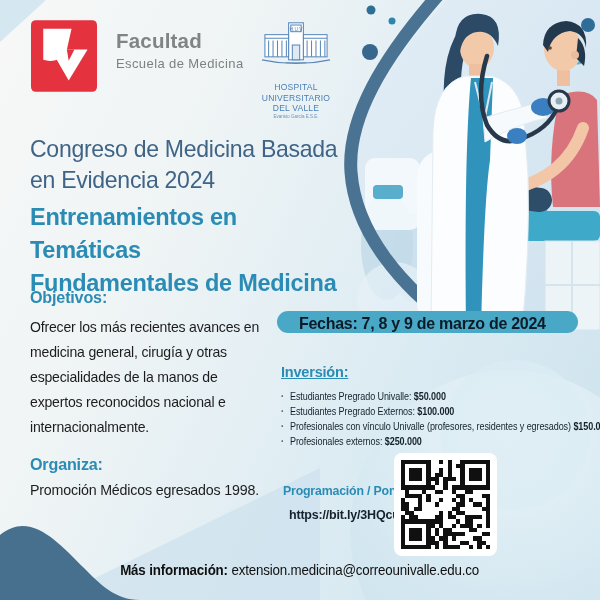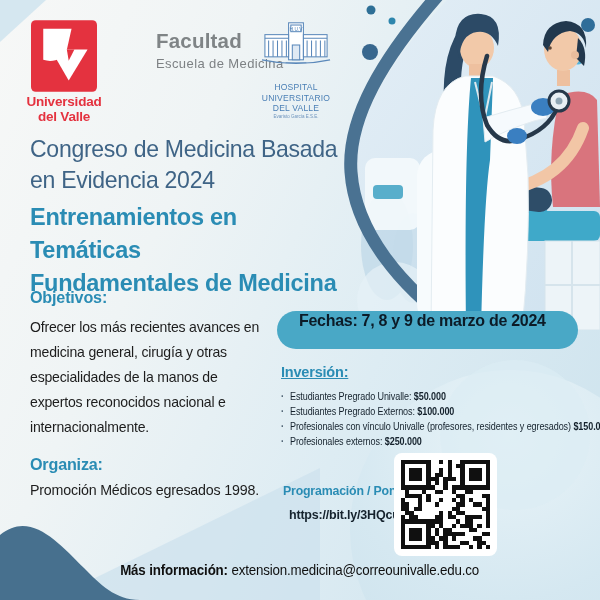--- a/index.html
+++ b/index.html
@@ -15,42 +15,42 @@
     background:#cde2ed;clip-path:polygon(100% 0,100% 100%,0 100%);opacity:.75;}
   .big-circle{position:absolute;right:-70px;bottom:-90px;width:320px;height:320px;border-radius:50%;
     background:radial-gradient(circle at 50% 20%,#eaf4f8 0%,#d5e8f1 55%,#cbe1ec 100%);opacity:.95;}
   .soft-circle{position:absolute;right:10px;bottom:90px;width:150px;height:150px;border-radius:50%;
     background:#dcecf4;opacity:.7;}
   .wave{position:absolute;left:0;bottom:0;width:140px;height:80px;}
   
   .uv-logo{position:absolute;left:31px;top:20px;width:66px;height:72px;}
   .uv-caption{position:absolute;left:8px;top:95px;width:112px;text-align:center;
     color:var(--brand-red,#e4323f);font-weight:bold;font-size:13.5px;line-height:14.5px;letter-spacing:-.2px;}
-  .facultad{position:absolute;left:116px;top:30px;margin-left:40px;}
+  .facultad{position:absolute;left:116px;top:30px;}
   .facultad .big{font-size:20.5px;font-weight:bold;color:#7f8486;line-height:22px;letter-spacing:.2px;}
   .facultad .sub{font-size:13px;color:#7d8184;margin-top:4px;letter-spacing:.4px;}
   .huv{position:absolute;left:238px;top:12px;width:116px;text-align:center;color:var(--huv-blue,#4a7fb5);}
   .huv svg{width:74px;height:66px;}
   .huv .name{font-size:9px;line-height:10.5px;letter-spacing:.2px;transform:scaleX(.95);transform-origin:50% 0;}
   .huv .tag{font-size:4.5px;line-height:6px;color:#6d93bd;}
   
   .title-block{position:absolute;left:30px;top:133px;width:330px;transform:scaleX(.96);transform-origin:0 0;}
   .title-line{font-size:24px;line-height:31px;color:var(--title-slate,#3f6486);font-weight:500;letter-spacing:-.3px;}
   .subtitle-line{font-size:24.5px;line-height:33px;color:var(--accent-teal,#2a8cb4);font-weight:bold;letter-spacing:-.3px;}
   .subtitle-gap{margin-top:5px;}
   
   .section-heading{font-size:17px;font-weight:bold;color:var(--accent-teal,#2a8cb4);letter-spacing:-.2px;}
   .objetivos{position:absolute;left:30px;top:288px;width:255px;transform:scaleX(.95);transform-origin:0 0;}
   .objetivos .body{margin-top:7px;font-size:14.8px;line-height:25px;color:#1d1d1d;letter-spacing:-.2px;}
   .organiza{position:absolute;left:30px;top:455px;width:260px;transform:scaleX(.95);transform-origin:0 0;}
   .organiza .body{margin-top:6px;font-size:15px;color:#1d1d1d;letter-spacing:-.2px;}
   
   .illu{position:absolute;left:335px;top:0;width:265px;height:330px;}
-  .fechas-pill{position:absolute;left:277px;top:311px;width:301px;height:38px;border-radius:19px;
-    background:var(--pill-bg,#49a8c6);display:flex;align-items:flex-start;padding-left:22px;box-sizing:border-box;z-index:3;}
+  .fechas-pill{position:absolute;left:277px;top:311px;width:301px;height:22px;border-radius:19px;
+    background:var(--pill-bg,#49a8c6);display:flex;align-items:flex-end;padding-left:22px;box-sizing:border-box;z-index:3;}
   .fechas-pill span{font-size:16.5px;font-weight:bold;color:#0c1b27;letter-spacing:-.3px;transform:scaleX(.97);transform-origin:0 50%;}
   .inversion{position:absolute;left:281px;top:364px;width:320px;}
   .inversion .section-heading{font-size:14.5px;text-decoration:underline;}
   .inv-list{margin-top:9px;transform:scaleX(.86);transform-origin:0 0;width:368px;}
   .inv-item{font-size:10.5px;line-height:15px;color:#15222d;white-space:nowrap;letter-spacing:-.1px;}
   .inv-item::before{content:"·";margin-right:7px;color:#44586a;font-weight:bold;}
   .inv-item .price{font-weight:bold;}
   .prog{position:absolute;left:283px;top:483px;width:170px;text-align:left;}
   .prog .heading{font-size:13px;font-weight:bold;color:var(--accent-teal,#2a8cb4);letter-spacing:-.2px;transform:scaleX(.95);transform-origin:0 0;white-space:nowrap;}
   .prog .link{margin-top:10px;margin-left:6px;font-size:12.5px;font-weight:bold;color:#15222d;letter-spacing:-.2px;}
@@ -74,24 +74,20 @@
   <svg class="wave" viewBox="0 0 140 80">
     <path d="M0,15 C30,-10 58,22 84,48 C100,64 115,80 140,80 L0,80 Z" fill="#47708e"></path>
   </svg>
 
   <svg class="uv-logo" viewBox="0 0 70 76">
     <rect x="0" y="0" width="70" height="76" rx="5" fill="#e4323f"></rect>
     <path d="M 13,9 L 43,9 L 37,36 A 23 23 0 0 1 13,42 Z" fill="#ffffff"></path>
     <path d="M 21,31 L 60,31 L 40,64 Z" fill="#ffffff"></path>
     <path d="M 38,31 L 46,31 L 40,43 Z" fill="#e4323f"></path>
   </svg>
-  <div class="uv-caption">
-    <div>Universidad</div>
-    <div>del Valle</div>
-  </div>
 
   <div class="facultad">
     <div class="big">Facultad</div>
     <div class="sub">Escuela de Medicina</div>
   </div>
 
   <div class="huv">
     <svg viewBox="0 0 100 72">
       <g stroke="#5a88ba" stroke-width="1.4" fill="none">
         <rect x="40" y="6" width="20" height="50" fill="#ffffff"></rect>

